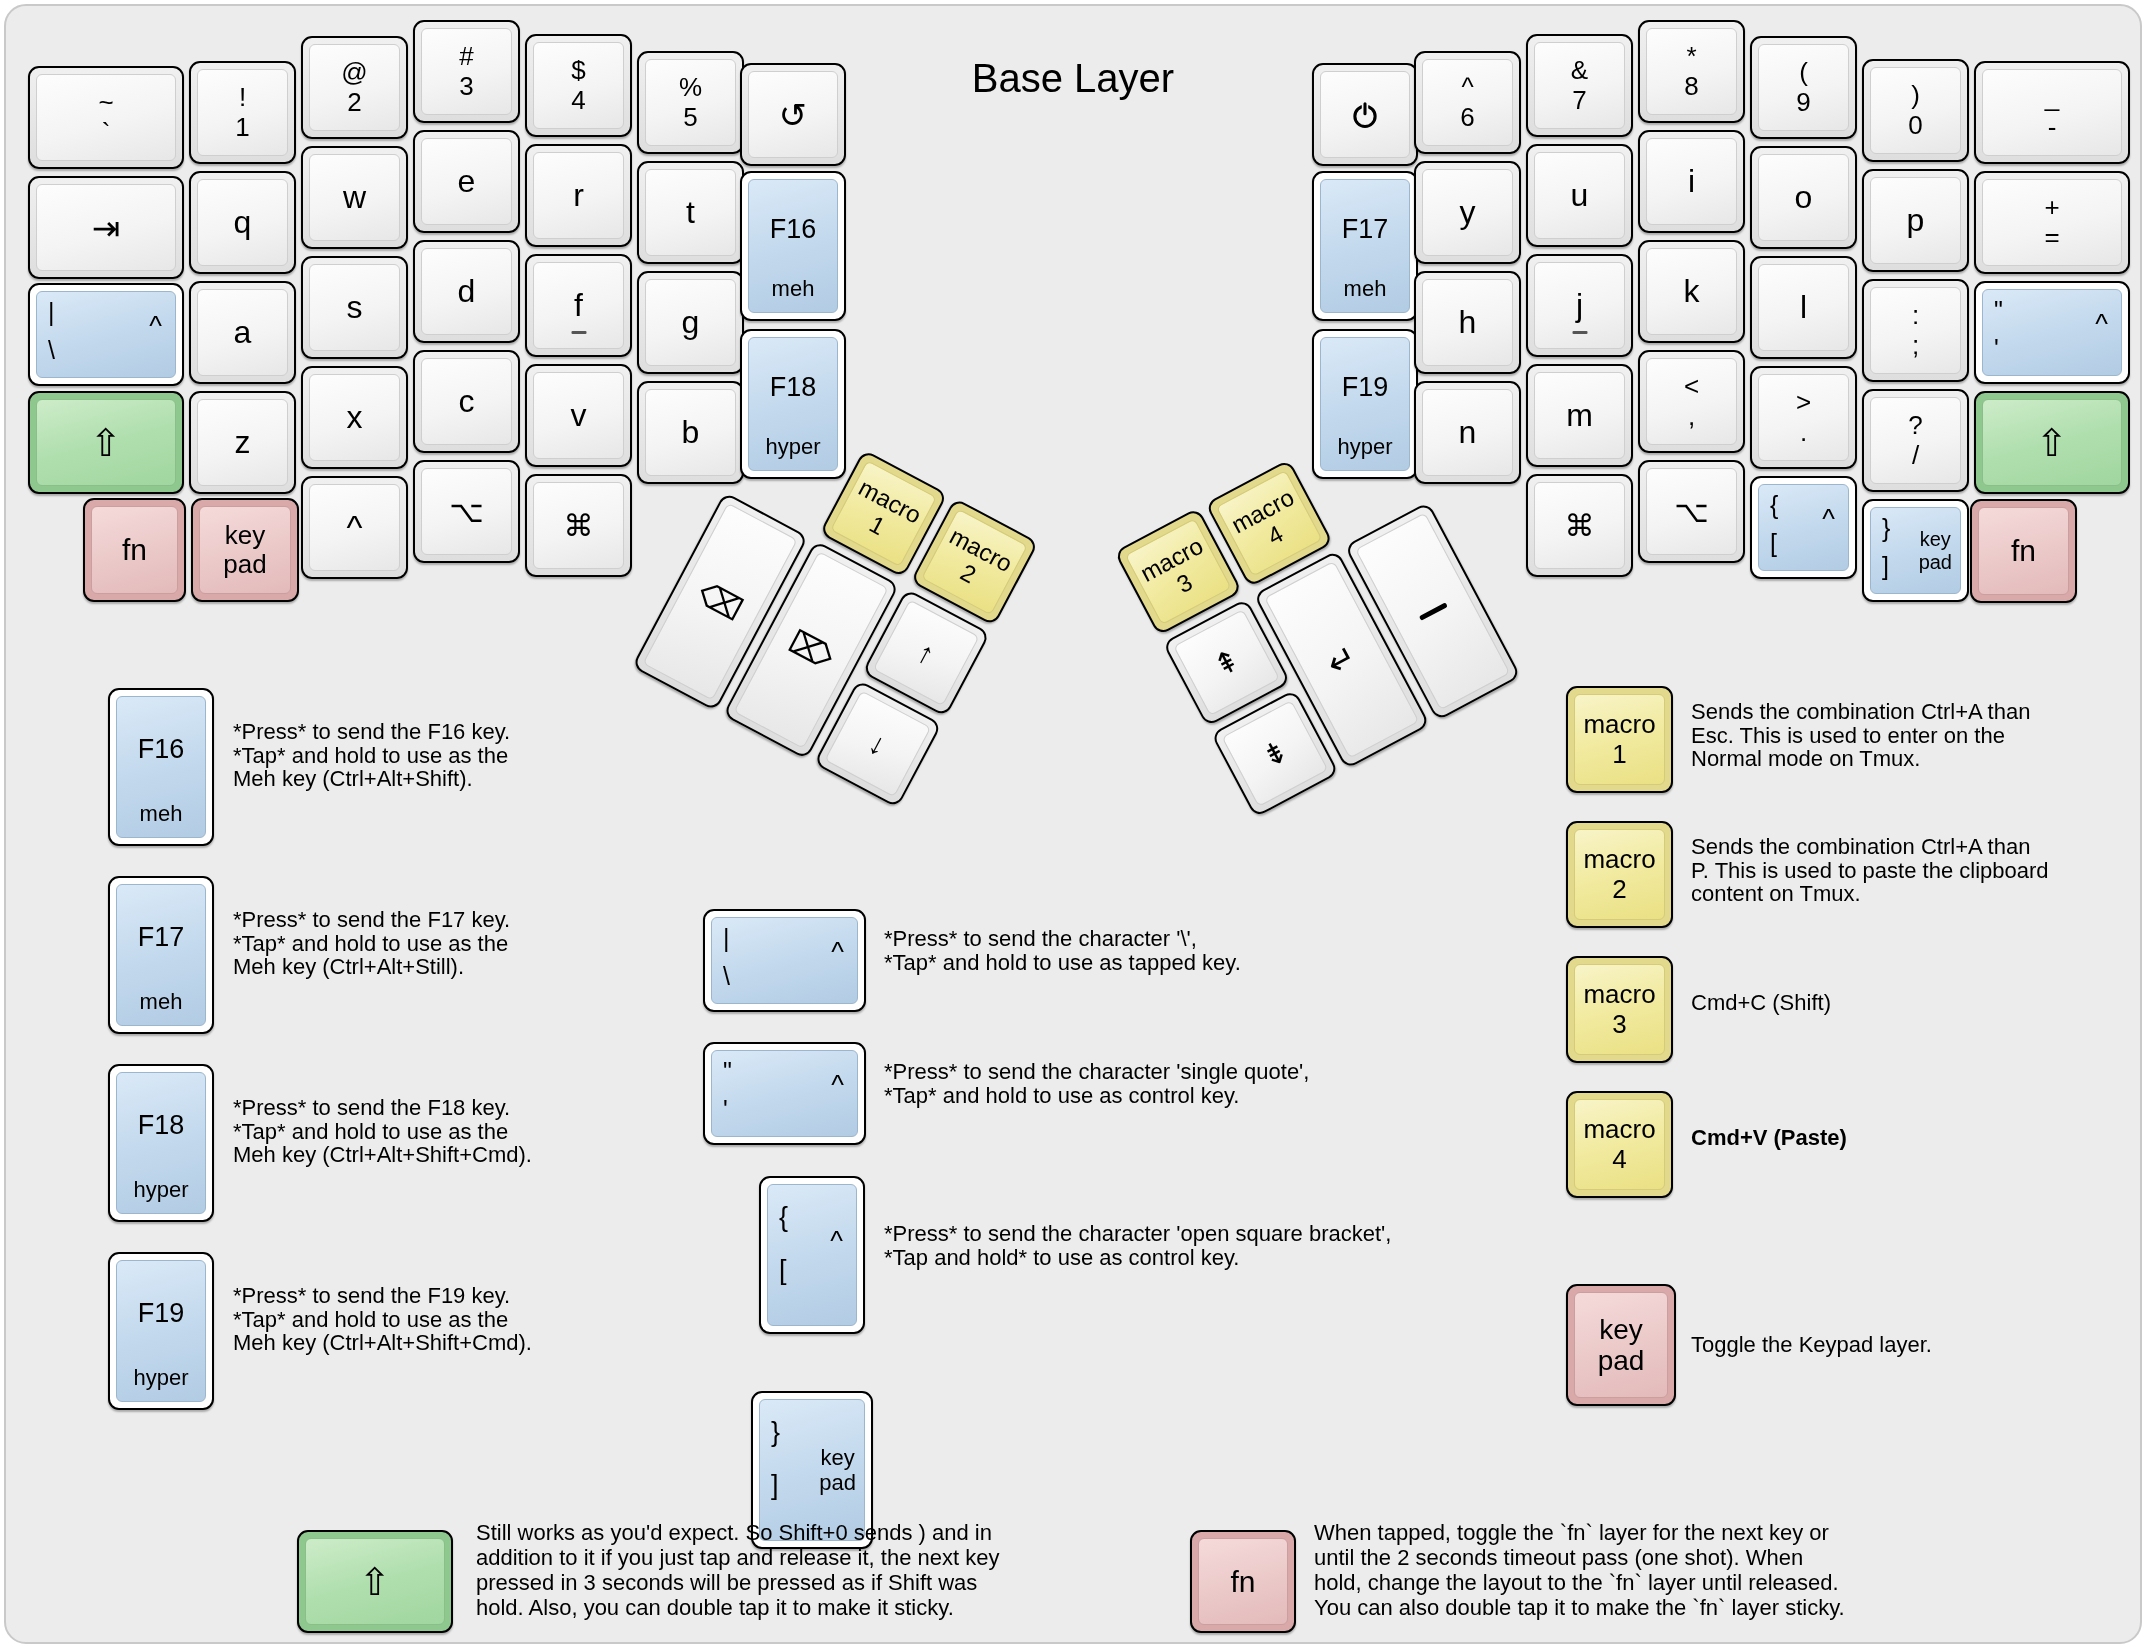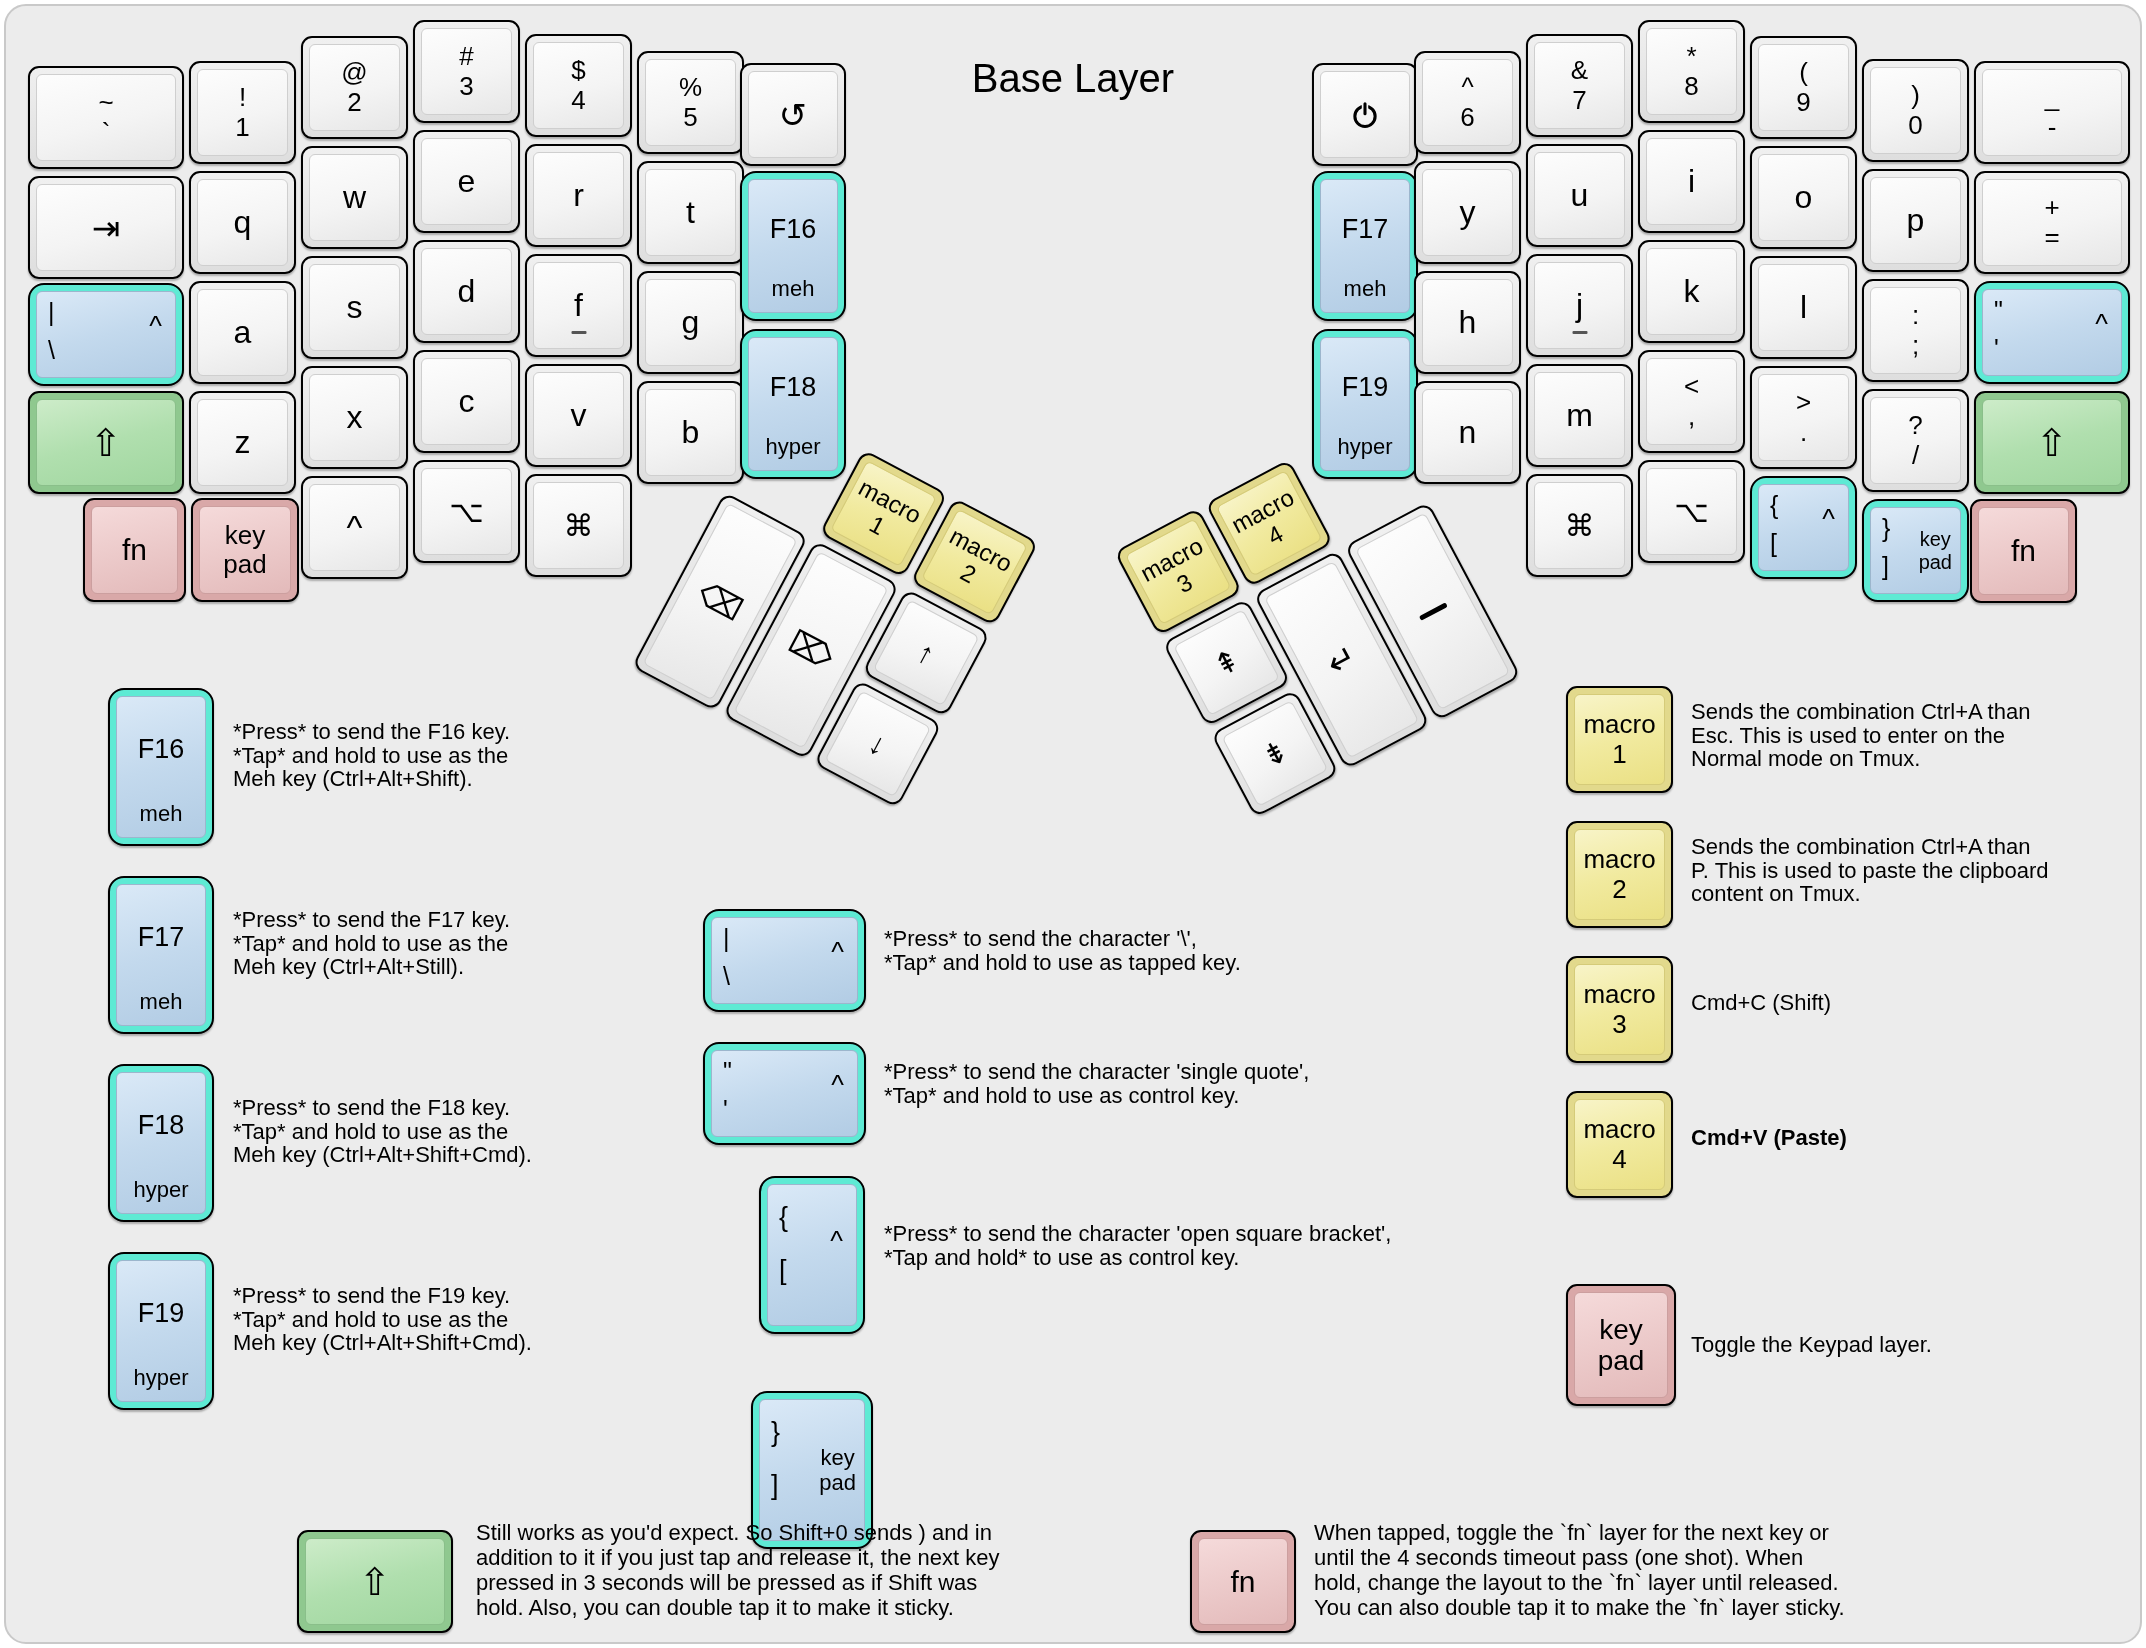--- a/index.html
+++ b/index.html
@@ -10,21 +10,21 @@
          font-size:40px;letter-spacing:0;color:#000;}
   #board{position:absolute;left:0;top:0;width:100%;height:100%;}
 
   
   .key{position:absolute;box-sizing:border-box;border:2.5px solid #000;border-radius:11px;
        box-shadow:0 2px 2px rgba(0,0,0,.28);}
   .cap{position:absolute;top:6px;left:6px;right:6px;bottom:6px;border-radius:6px;
        box-sizing:border-box;overflow:hidden;}
   .white{background:linear-gradient(180deg,#f0f0f0,#dedede);}
   .white .cap{background:linear-gradient(165deg,#fdfdfd 0%,#f4f4f4 55%,#e7e7e7 100%);border:1px solid #cfcfcf;}
-  .blue{background:#5eead4;border-radius:16px;}
+  .blue{background:#ffffff;}
   .blue .cap{background:linear-gradient(165deg,#dae9f7 0%,#c3d9ed 50%,#b2cce4 100%);border:1px solid #9cb6cd;}
   .green{background:#8fc88f;}
   .green .cap{background:linear-gradient(165deg,#cdecc9 0%,#b0dfae 50%,#a0d69f 100%);border:1px solid #8abf8a;}
   .pink{background:#d9a8a8;}
   .pink .cap{background:linear-gradient(165deg,#f5dada 0%,#eccaca 50%,#e3baba 100%);border:1px solid #cc9f9f;}
   .yellow{background:#e2d98c;}
   .yellow .cap{background:linear-gradient(165deg,#f8f4c8 0%,#f1ea9f 50%,#eae084 100%);border:1px solid #d5cb79;}
 
   
   .lc{display:flex;align-items:center;justify-content:center;height:100%;width:100%;font-size:32px;}
@@ -684,17 +684,17 @@
       <div class="legend-text wide" style="left: 470px; top: 1514px;">Still works as you'd expect. So Shift+0 sends ) and in
 addition to it if you just tap and release it, the next key
 pressed in 3 seconds will be pressed as if Shift was
 hold. Also, you can double tap it to make it sticky.</div>
       <div class="key pink" style="left: 1184px; top: 1524px; width: 106px; height: 103px;">
         <div class="cap">
           <div class="lc" style="font-size: 30px;">fn</div>
         </div>
       </div>
       <div class="legend-text wide" style="left: 1308px; top: 1514px;">When tapped, toggle the `fn` layer for the next key or
-until the 4 seconds timeout pass (one shot). When
+until the 2 seconds timeout pass (one shot). When
 hold, change the layout to the `fn` layer until released.
 You can also double tap it to make the `fn` layer sticky.</div>
     </div>
 </div>
 
 </body></html>

